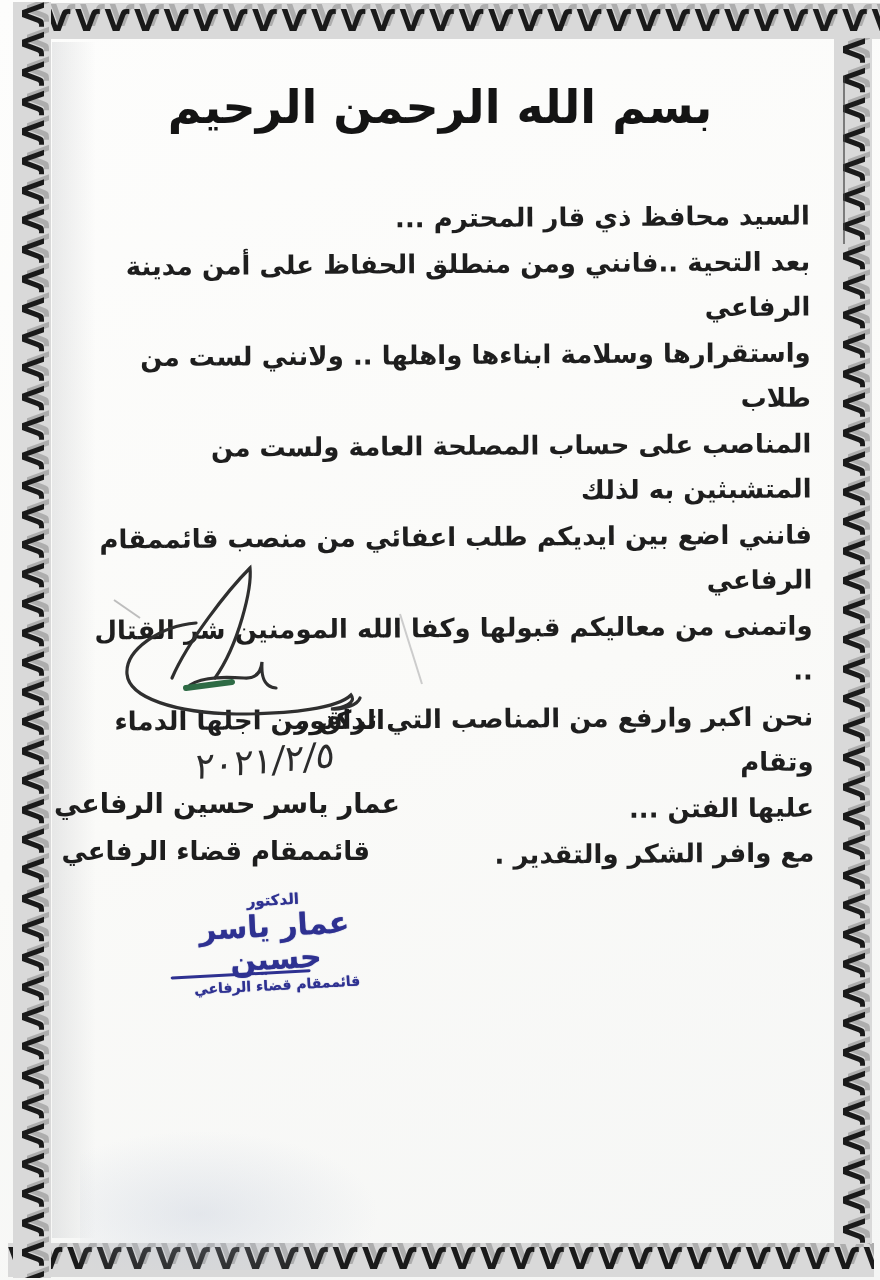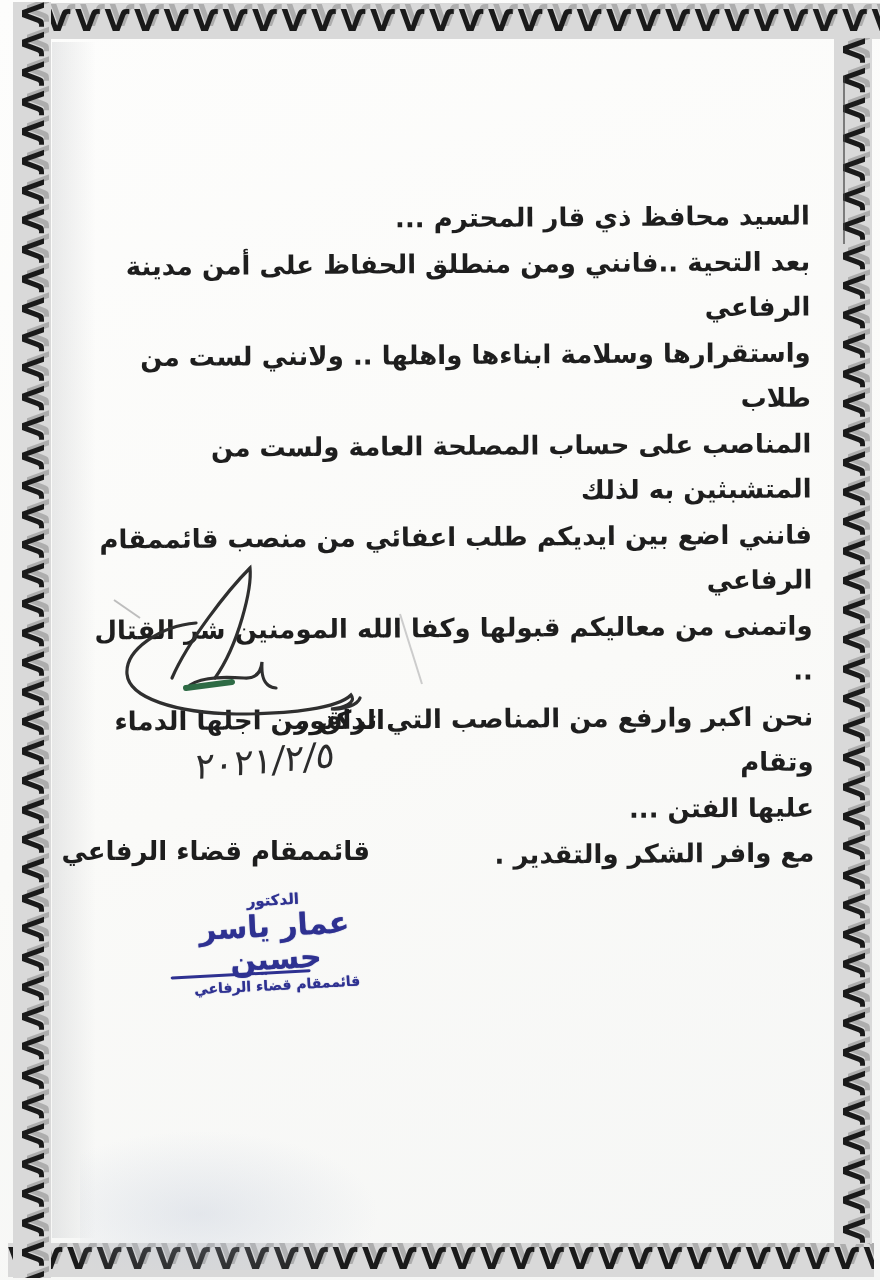--- a/index.html
+++ b/index.html
@@ -81,20 +81,21 @@
 
   <div class="strip h top">ѴѴѴѴѴѴѴѴѴѴѴѴѴѴѴѴѴѴѴѴѴѴѴѴѴѴѴѴѴѴѴѴѴѴѴѴѴѴѴѴѴѴѴѴѴѴѴѴѴѴѴѴѴѴѴ</div>
   <div class="strip h bottom">ѴѴѴѴѴѴѴѴѴѴѴѴѴѴѴѴѴѴѴѴѴѴѴѴѴѴѴѴѴѴѴѴѴѴѴѴѴѴѴѴѴѴѴѴѴѴѴѴѴѴѴѴѴѴѴ</div>
   <div class="strip v left">ѴѴѴѴѴѴѴѴѴѴѴѴѴѴѴѴѴѴѴѴѴѴѴѴѴѴѴѴѴѴѴѴѴѴѴѴѴѴѴѴѴѴѴѴѴѴѴѴѴѴѴѴѴѴѴѴѴѴѴѴѴѴѴѴѴѴѴѴѴѴѴѴѴѴѴ</div>
   <div class="strip v right">ѴѴѴѴѴѴѴѴѴѴѴѴѴѴѴѴѴѴѴѴѴѴѴѴѴѴѴѴѴѴѴѴѴѴѴѴѴѴѴѴѴѴѴѴѴѴѴѴѴѴѴѴѴѴѴѴѴѴѴѴѴѴѴѴѴѴѴѴѴѴѴѴѴѴѴ</div>
 
   <div class="scan-line"></div>
   <div class="gutter"></div>
   <div class="blotch"></div>
 
+  <div class="basmala" lang="ar" dir="rtl">بسم الله الرحمن الرحيم</div>
 
   <div class="body" lang="ar" dir="rtl">
     <div>السيد محافظ ذي قار المحترم ...</div>
     <div>بعد التحية ..فانني ومن منطلق الحفاظ على أمن مدينة الرفاعي</div>
     <div>واستقرارها وسلامة ابناءها واهلها .. ولانني لست من طلاب</div>
     <div>المناصب على حساب المصلحة العامة ولست من المتشبثين به لذلك</div>
     <div>فانني اضع بين ايديكم طلب اعفائي من منصب قائممقام الرفاعي</div>
     <div>واتمنى من معاليكم قبولها وكفا الله المومنين شر القتال ..</div>
     <div>نحن اكبر وارفع من المناصب التي تراق من اجلها الدماء وتقام</div>
     <div>عليها الفتن ...</div>
@@ -105,20 +106,21 @@
     <path d="M 72 122 C 88 85, 128 34, 150 12 C 152 32, 139 88, 115 122" fill="none" style="stroke:var(--sig-ink)" stroke-width="3.2" stroke-linecap="round"></path>
     <path d="M 90 129 C 104 120, 128 121, 144 122 C 156 123, 161 116, 162 106 C 161 121, 164 131, 176 132" fill="none" style="stroke:var(--sig-ink)" stroke-width="3.2" stroke-linecap="round"></path>
     <path d="M 96 67 C 60 70, 25 94, 27 118 C 29 142, 76 157, 136 158 C 192 158, 238 152, 251 139 C 257 147, 243 152, 231 153 C 246 154, 258 148, 260 142" fill="none" style="stroke:var(--sig-ink)" stroke-width="3.2" stroke-linecap="round"></path>
     <path d="M 86 132 L 132 126" fill="none" style="stroke:var(--sig-green)" stroke-width="6" stroke-linecap="round"></path>
     <path d="M 14 44 L 40 62" fill="none" stroke="#bdbdbd" stroke-width="2"></path>
     <path d="M 300 58 L 322 128" fill="none" stroke="#cccccc" stroke-width="2"></path>
   </svg>
 
   <div class="sig-title" lang="ar" dir="rtl">الدكتور</div>
   <div class="sig-date">٢٠٢١/٢/٥</div>
+  <div class="sig-name" lang="ar" dir="rtl">عمار ياسر حسين الرفاعي</div>
   <div class="sig-pos" lang="ar" dir="rtl">قائممقام قضاء الرفاعي</div>
 
   <div class="stamp" lang="ar" dir="rtl">
     <div class="st-l1">الدكتور</div>
     <div class="st-l2">عمار ياسر حسين</div>
     <div class="stamp-underline"></div>
     <div class="st-l3">قائممقام قضاء الرفاعي</div>
   </div>
 
 </div>

